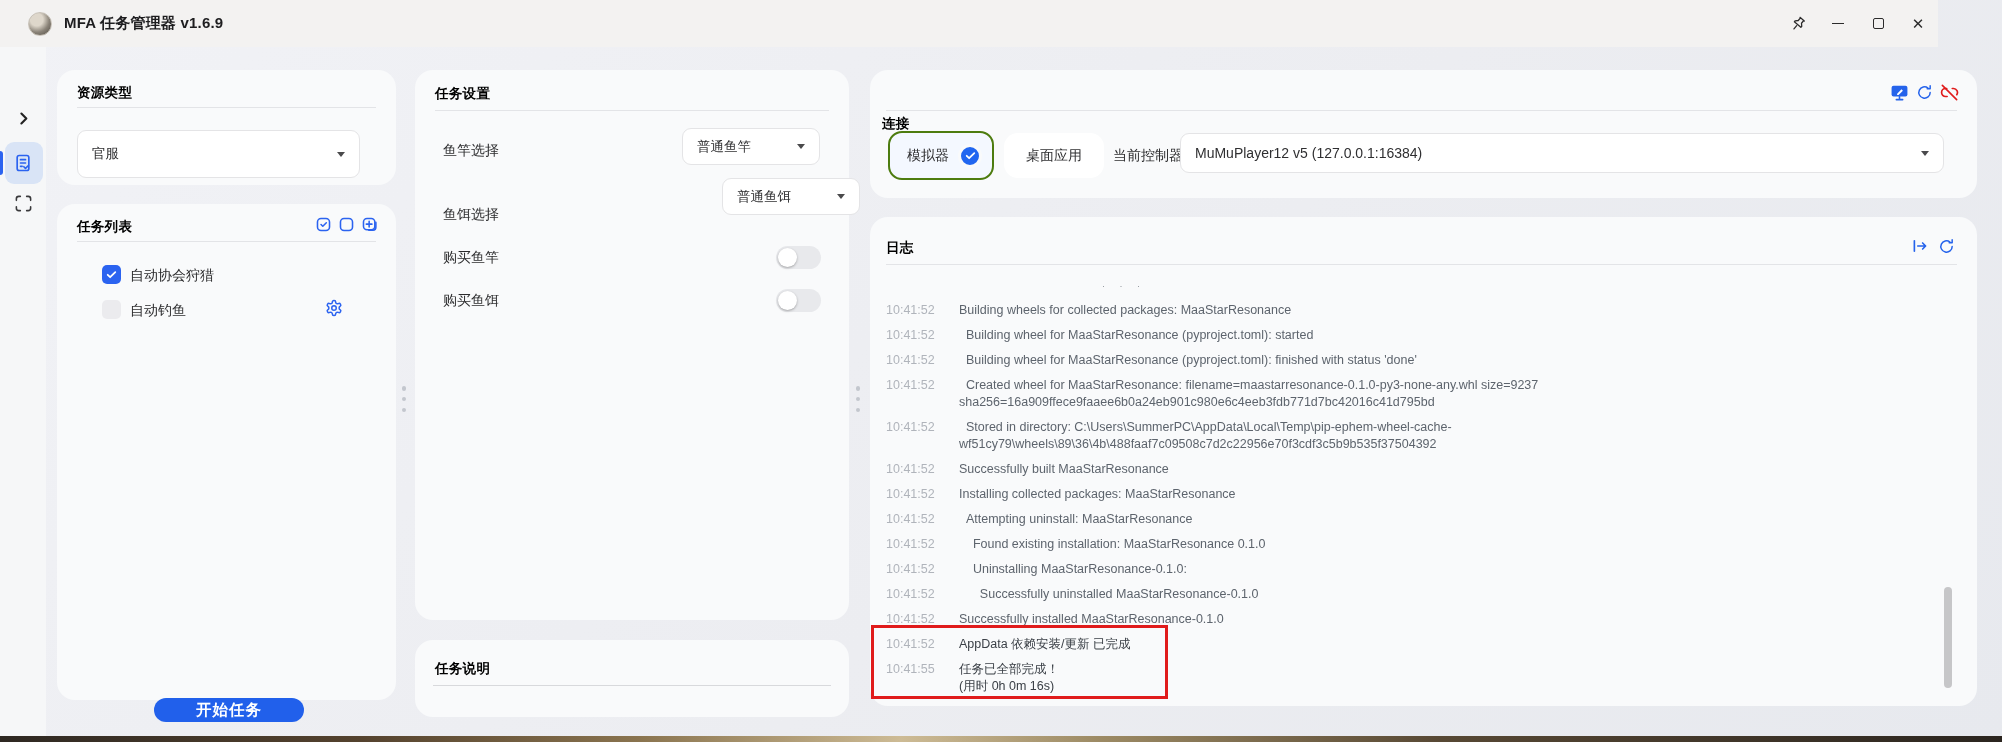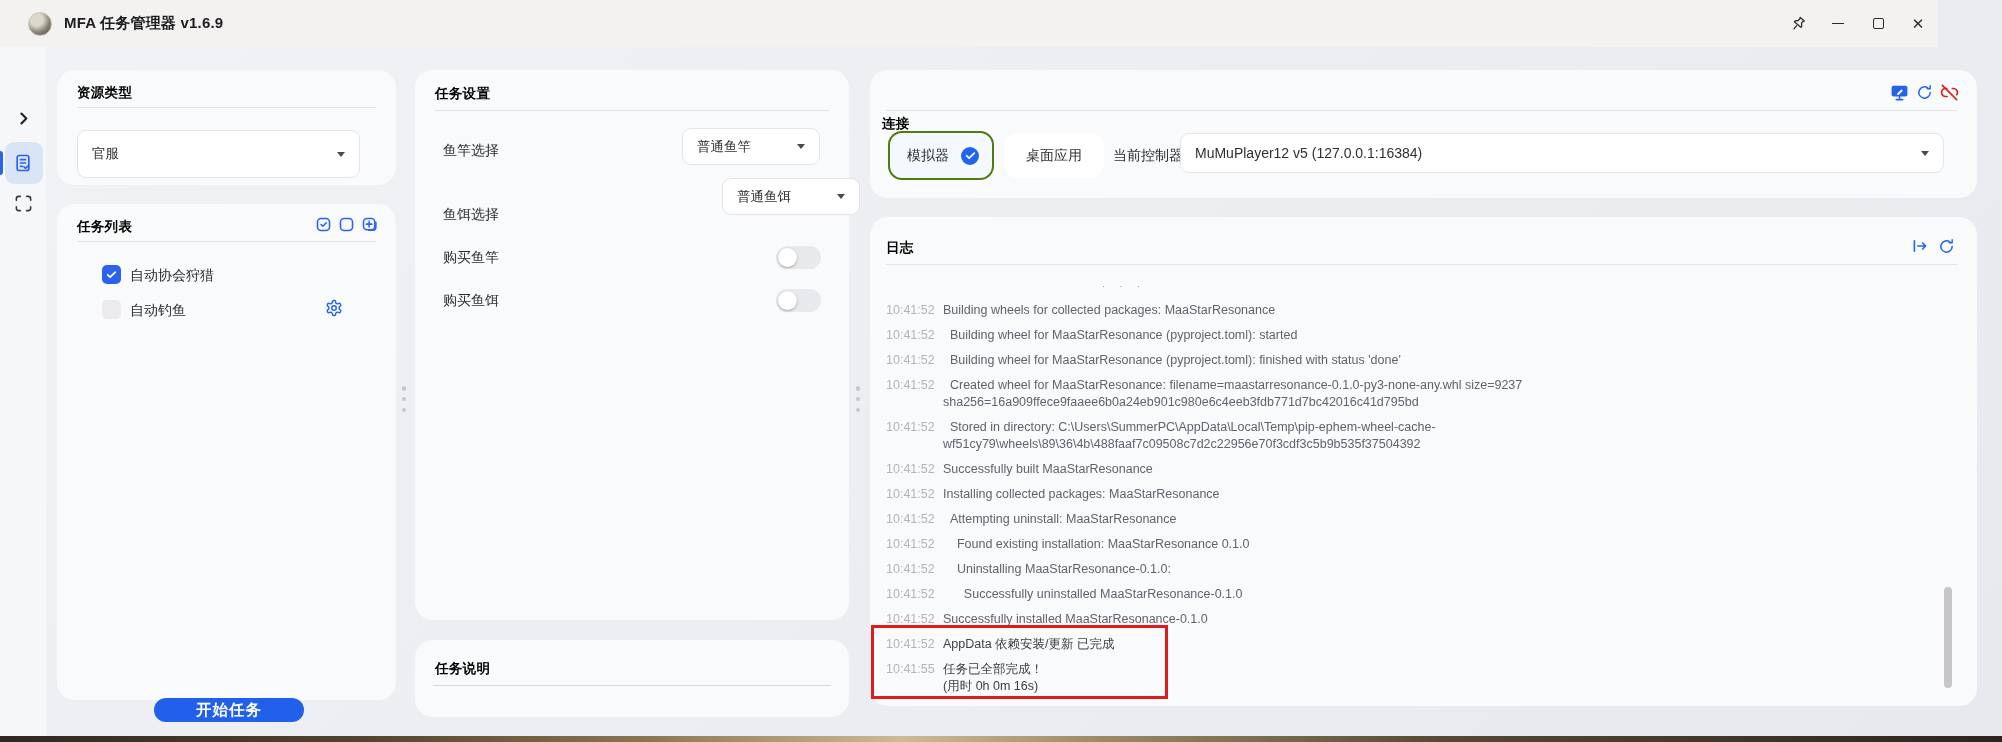--- a/index.html
+++ b/index.html
@@ -43,21 +43,21 @@
   .start-btn{position:absolute;left:154px;top:698px;width:150px;height:24px;border-radius:19px;background:#2160eb;
              display:flex;align-items:center;justify-content:center;color:#ffffff;font-size:15.5px;font-weight:bold;letter-spacing:1px;}
   
   .conn-btn{position:absolute;display:flex;align-items:center;font-size:14px;color:#2f2f31;background:#ffffff;border-radius:14px;}
   .conn-btn.sel{border:2px solid #4d7c0f;background:#f4f8ff;}
   .badge{width:24px;height:24px;border-radius:50%;background:#2166f0;border:3px solid #f9fafb;
          display:flex;align-items:center;justify-content:center;}
   
   .log-list{position:absolute;left:886px;top:302px;width:1052px;}
   .log-row{display:flex;margin-bottom:8px;font-size:12.5px;line-height:17px;}
-  .log-time{flex:0 0 50px;color:#b0b4bb;margin-right:7px;}
+  .log-time{flex:0 0 50px;color:#b0b4bb;margin-right:23px;}
   .log-msg{color:#5d646d;white-space:pre-wrap;}
   .log-row.hl .log-msg{color:#3b4047;}
   .red-box{position:absolute;left:871px;top:625px;width:297px;height:74px;border:3px solid #e01b1b;}
   .scroll-thumb{position:absolute;left:1944px;top:587px;width:8px;height:101px;border-radius:4px;background:#c6c6c8;}
   .remnant{position:absolute;left:1102px;top:281px;font-size:9px;color:#8a8f96;letter-spacing:6px;}
   .dots-handle{position:absolute;width:6px;height:26px;display:flex;flex-direction:column;justify-content:space-between;align-items:center;}
   .dots-handle i{width:4.5px;height:4.5px;border-radius:50%;background:#c3c7ce;}
   .bottom-strip{position:absolute;left:0;bottom:0;width:2002px;height:6px;
     background:linear-gradient(90deg,#2e2822 0%,#54422e 18%,#8a744f 32%,#cdbb95 45%,#9c8a64 55%,#574834 72%,#2b251f 100%);}
   .icon{display:inline-block;}

